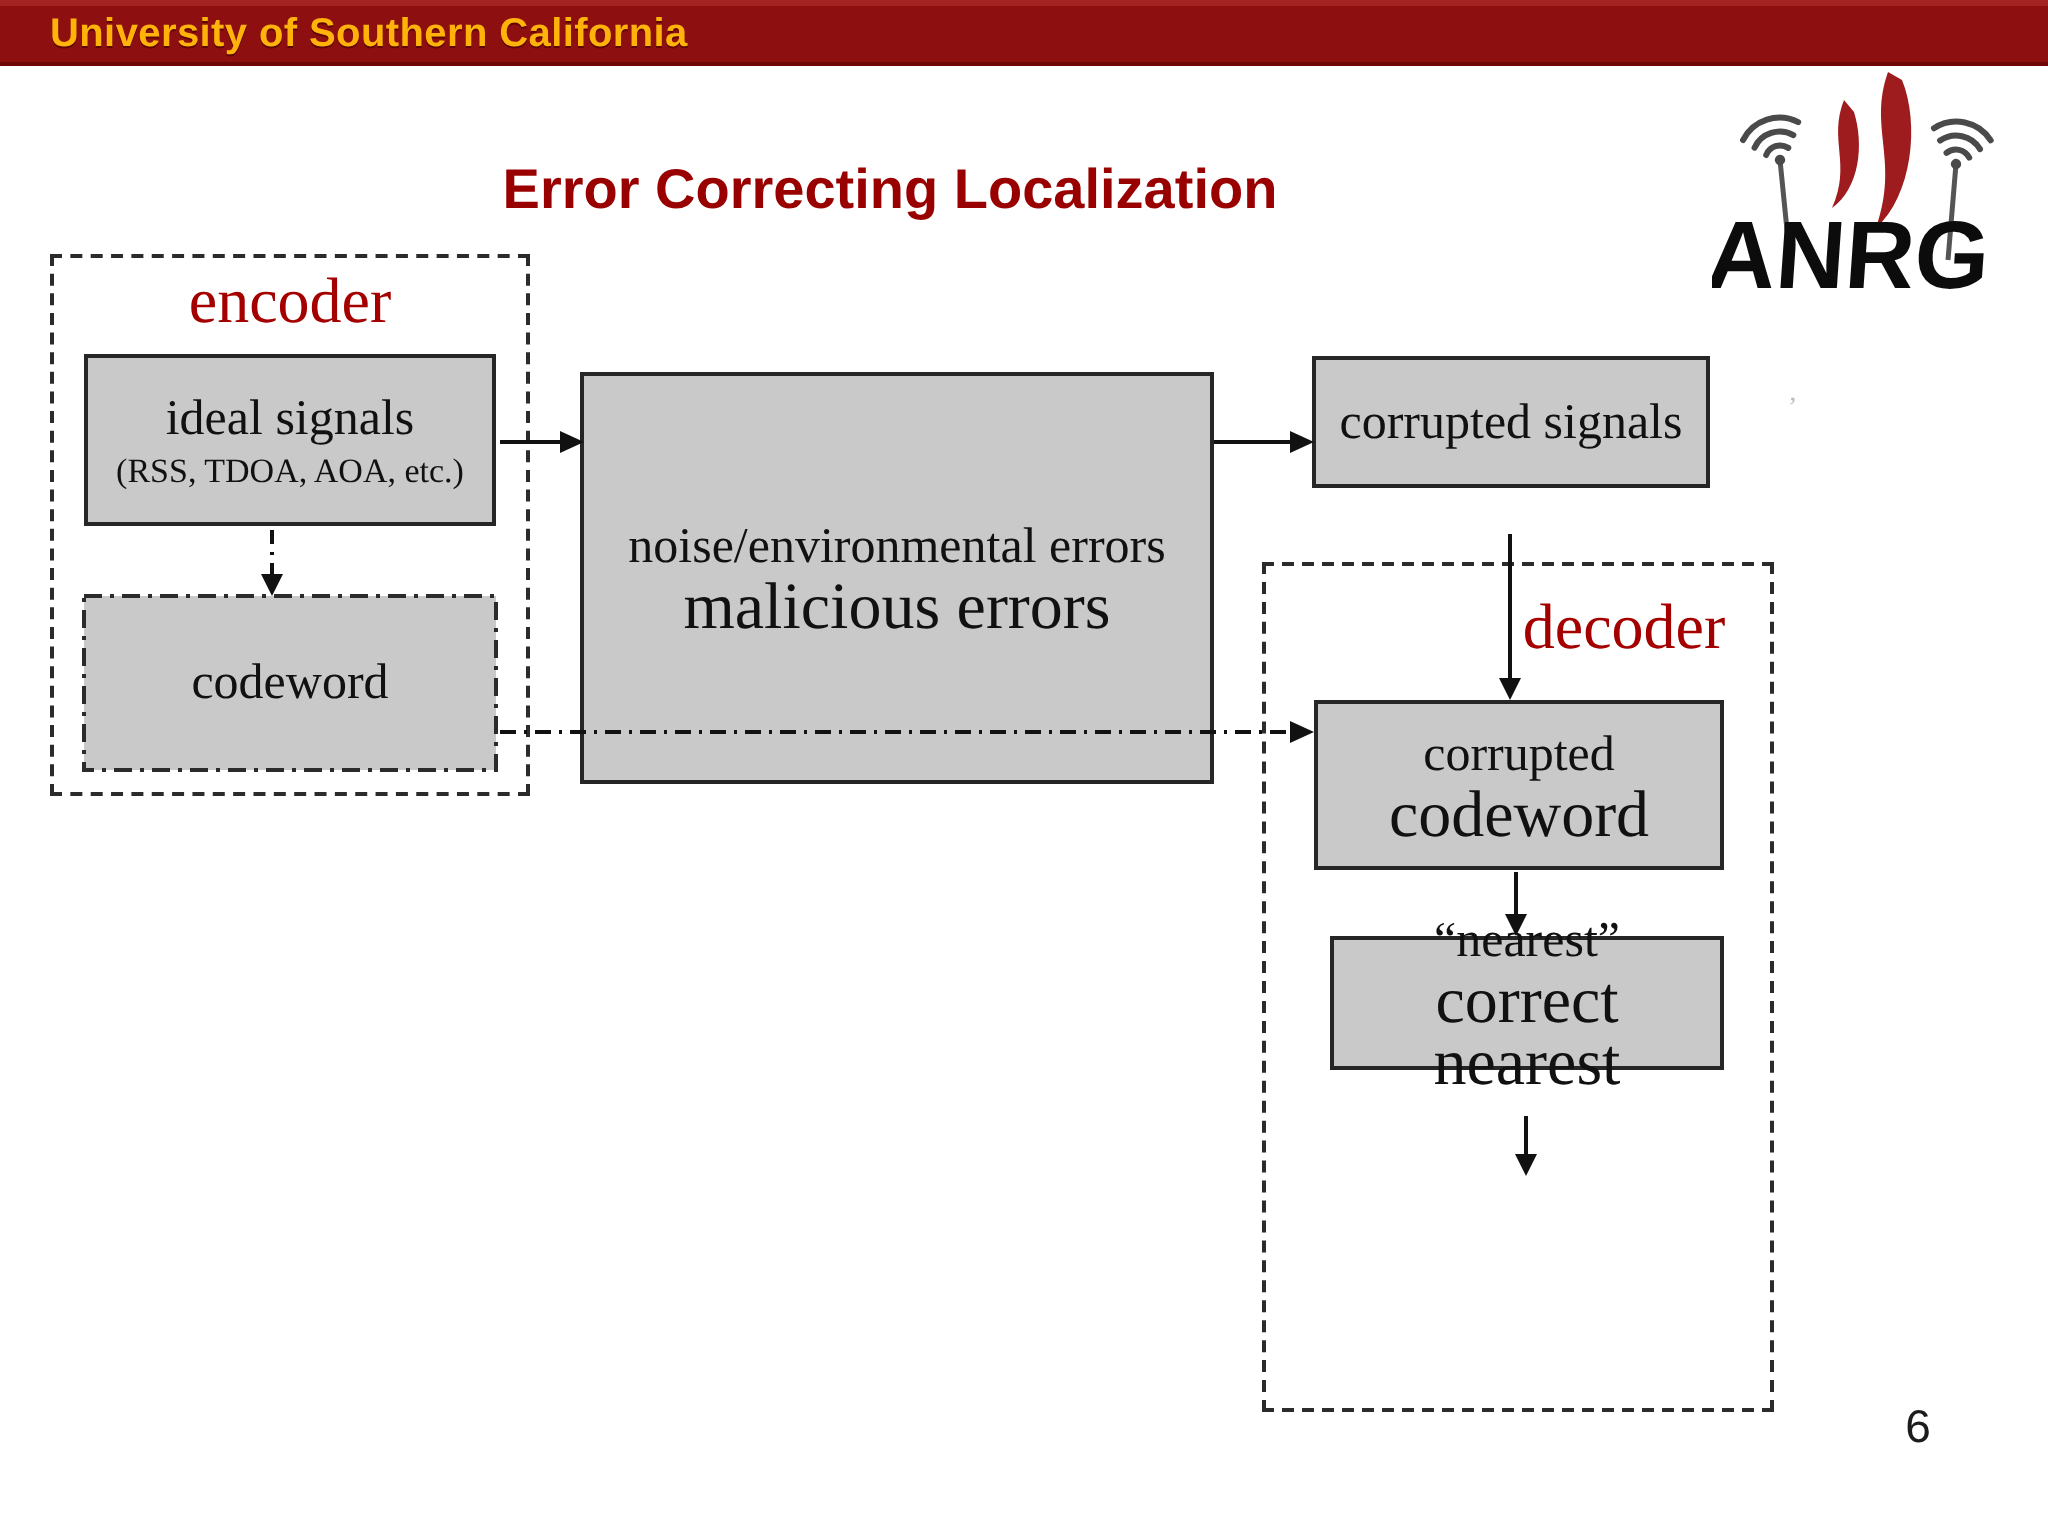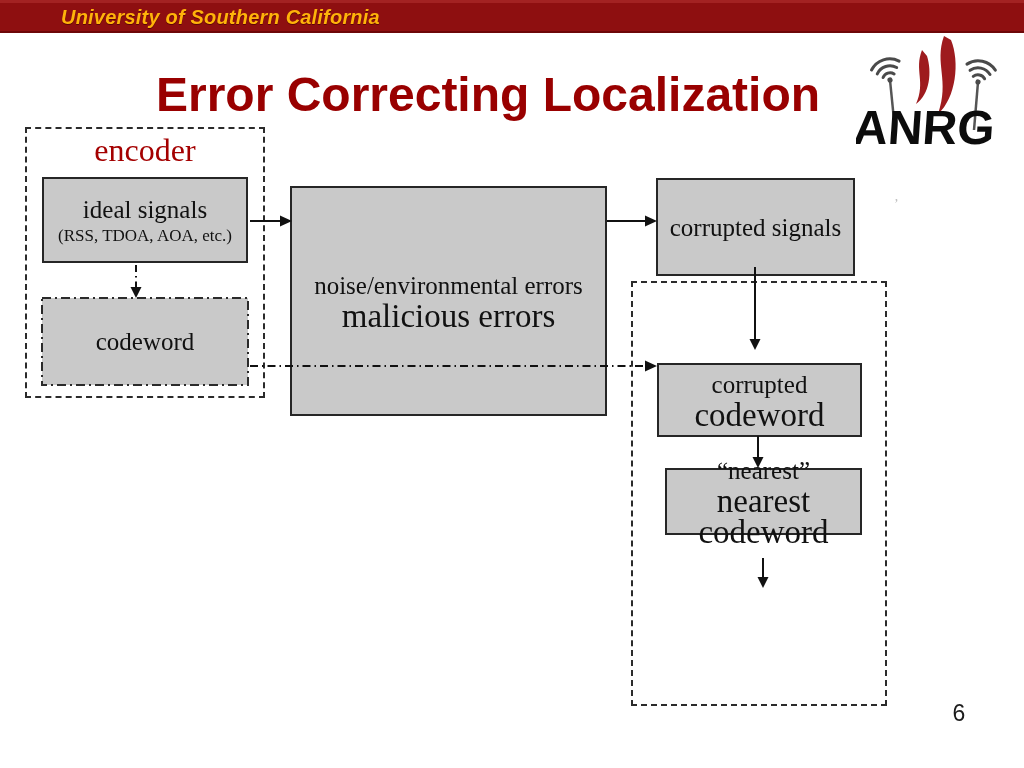--- a/index.html
+++ b/index.html
@@ -12,30 +12,29 @@
     position:absolute;left:0;top:0;width:1024px;height:33px;
     background:#8e0f10;
     border-top:3px solid #a32222;
     border-bottom:2px solid #6d0708;
     box-sizing:border-box;
     display:flex;align-items:center;
   }
   .top-bar .wordmark{
     font-family:"Liberation Sans", sans-serif;
     font-weight:bold;font-size:20px;letter-spacing:0.2px;
-    color:#ffb30a;margin-left:61px;
+    color:#ffb30a;margin-left:25px;
     text-shadow:0 1px 0 #5e0505;
-    font-style:italic;
   }
   
   .title{
-    position:absolute;left:0;top:72px;width:976px;margin:0;
+    position:absolute;left:0;top:72px;width:890px;margin:0;
     text-align:center;
     font-family:"Liberation Sans", sans-serif;
-    font-weight:bold;font-size:48px;line-height:46px;
+    font-weight:bold;font-size:28px;line-height:46px;
     color:#990000;
   }
   
   .logo{position:absolute;left:856px;top:34px;width:164px;height:122px;}
   
   .gbox{
     position:absolute;background:#c9c9c9;border:2px solid #262626;box-sizing:border-box;
     display:flex;flex-direction:column;align-items:center;justify-content:center;
     text-align:center;color:#111;
   }
@@ -111,39 +110,40 @@
 
   <div class="gbox" style="left:42px;top:177px;width:206px;height:86px;">
     <span class="l1">ideal signals</span>
     <span class="sub">(RSS, TDOA, AOA, etc.)</span>
   </div>
 
   <div class="gbox no-border" style="left:42px;top:298px;width:206px;height:87px;">
     <span class="l1">codeword</span>
   </div>
 
-  <div class="gbox" style="left:290px;top:186px;width:317px;height:230px;">
+  <div class="gbox" style="left:290px;top:186px;width:317px;height:206px;">
     <span class="l1">noise/environmental errors</span>
     <span class="l2">malicious errors</span>
   </div>
 
-  <div class="gbox" style="left:656px;top:178px;width:199px;height:98px;">
+  <div class="gbox" style="left:656px;top:178px;width:199px;height:66px;">
     <span class="l1">corrupted signals</span>
   </div>
 
   <div class="dashed-region" style="left:631px;top:281px;width:256px;height:425px;"></div>
+  <div class="region-label" style="left:727px;top:297px;width:170px;">decoder</div>
 
-  <div class="gbox" style="left:657px;top:350px;width:205px;height:74px;margin-top:13px;">
+  <div class="gbox" style="left:657px;top:350px;width:205px;height:85px;">
     <span class="l1">corrupted</span>
     <span class="l2">codeword</span>
   </div>
 
   <div class="gbox" style="left:665px;top:468px;width:197px;height:67px;">
     <span class="l1">“nearest”</span>
-    <span class="l2">nearest codeword</span>
+    <span class="l2">correct nearest</span>
   </div>
 
 
   <svg class="overlay" viewBox="0 0 1024 768">
 
     <rect x="42" y="298" width="206" height="87" fill="none" stroke="#2b2b2b" stroke-width="2" stroke-dasharray="9 4 2 4"></rect>
 
     <g stroke="#111" stroke-width="2">
       <line x1="250" y1="221" x2="283" y2="221"></line>
       <polygon points="292,221 280,215.5 280,226.5" fill="#111" stroke="none"></polygon>

